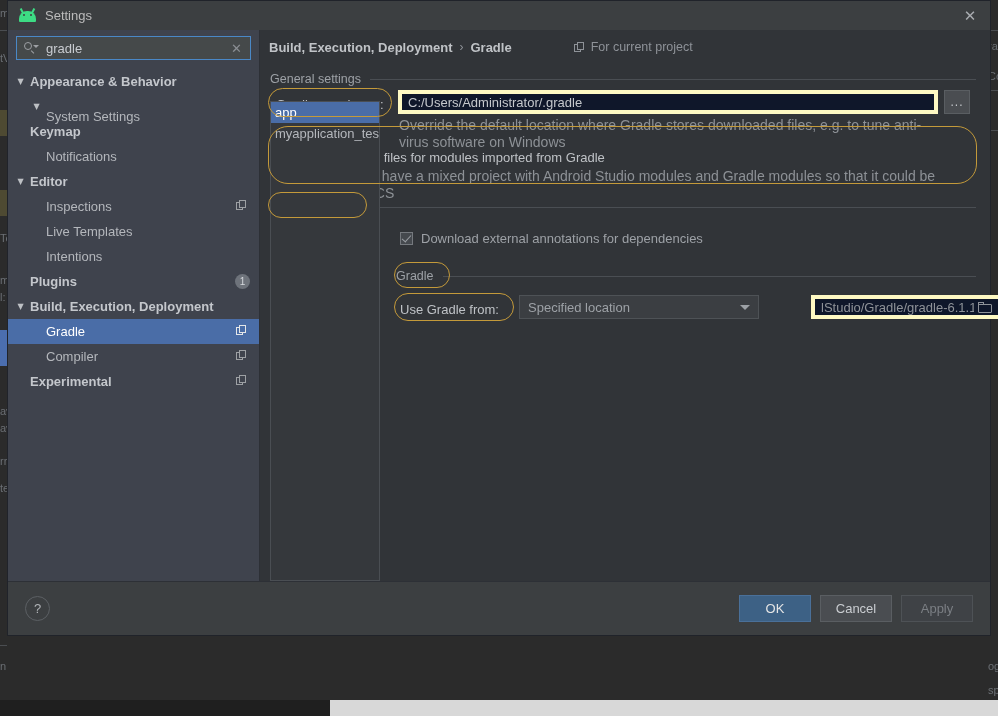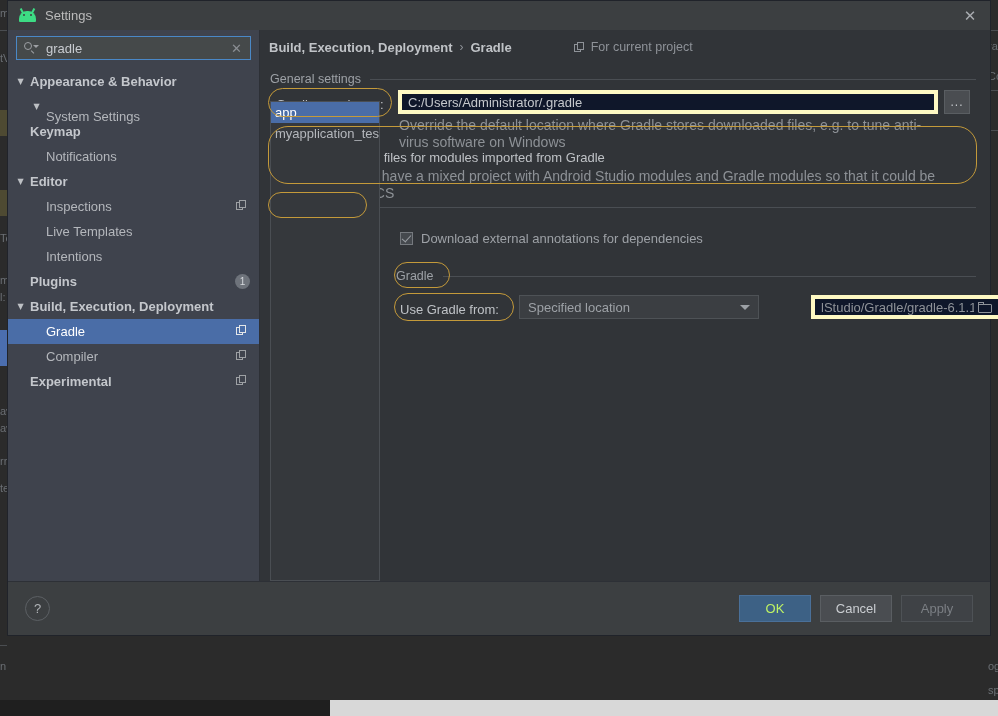--- a/index.html
+++ b/index.html
@@ -287,21 +287,21 @@
     display: flex; align-items: center; justify-content: center;
     font-size: 13px; cursor: pointer;
   }
   #btn-group { margin-left: auto; display: flex; gap: 9px; }
   .dlg-btn {
     min-width: 72px; height: 27px; padding: 0 14px;
     display: flex; align-items: center; justify-content: center;
     font-size: 13px; cursor: pointer;
     border: 1px solid #5A5E62; background: #4A4D51; color: #CACDD1;
   }
-  .dlg-btn.primary { background: #3D6185; border-color: #4A7099; color: #bef264; }
+  .dlg-btn.primary { background: #3D6185; border-color: #4A7099; color: #e5e5e5; }
   .dlg-btn.disabled { color: #7B7F84; border-color: #4E5256; background: #3F4246; cursor: default; }
 </style>
 </head>
 <body>
 
 <div id="ide-backdrop">
   <div class="bg-block" style="left:0;top:110px;width:7px;height:26px;"></div>
   <div class="bg-block" style="left:0;top:190px;width:7px;height:26px;"></div>
   <div class="bg-blue" style="left:0;top:330px;width:7px;height:36px;"></div>
   <div class="bg-line" style="left:0;top:30px;width:7px;"></div>

